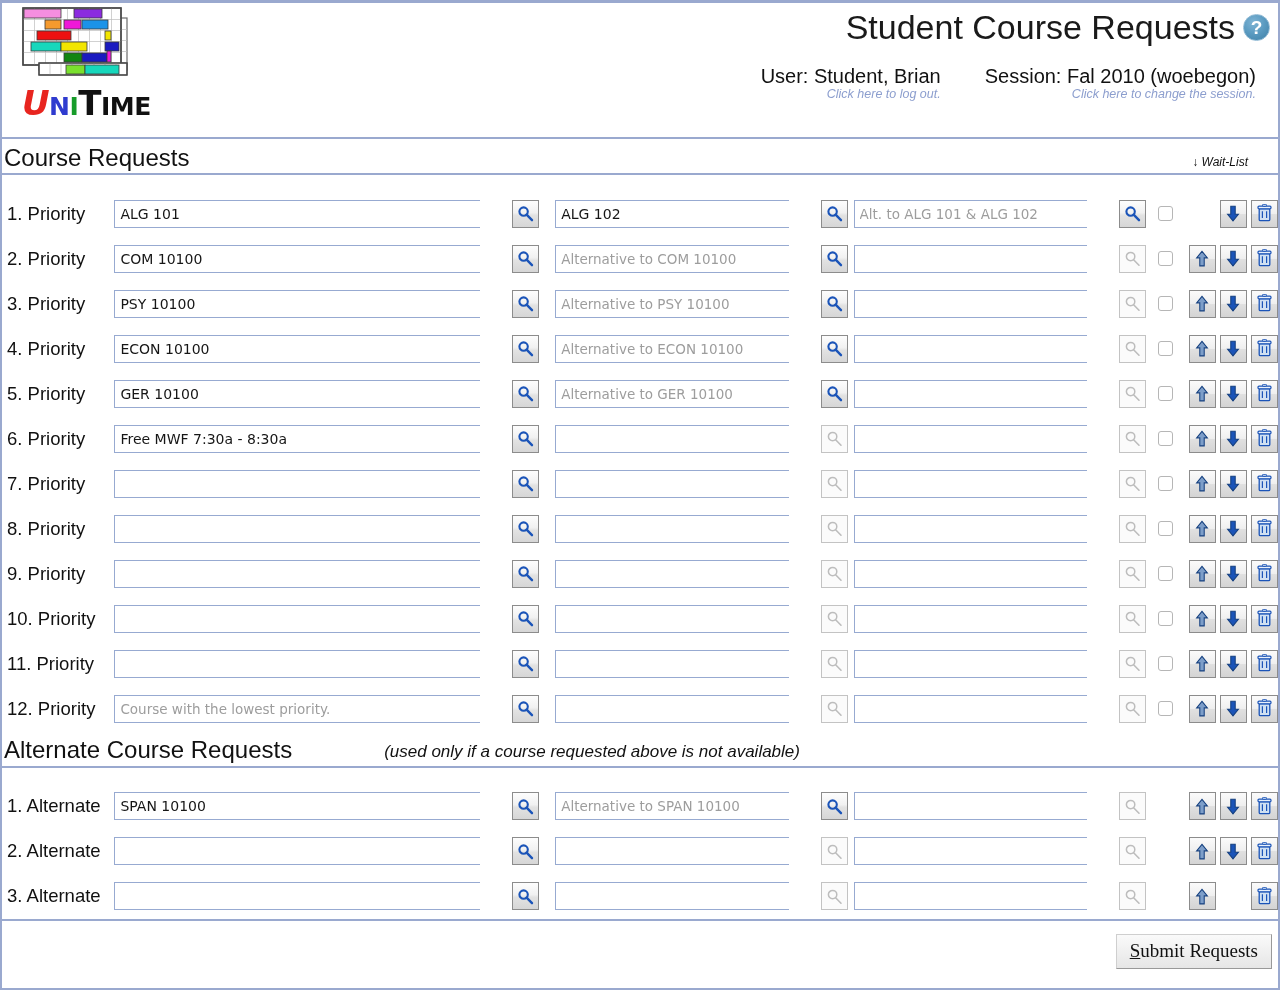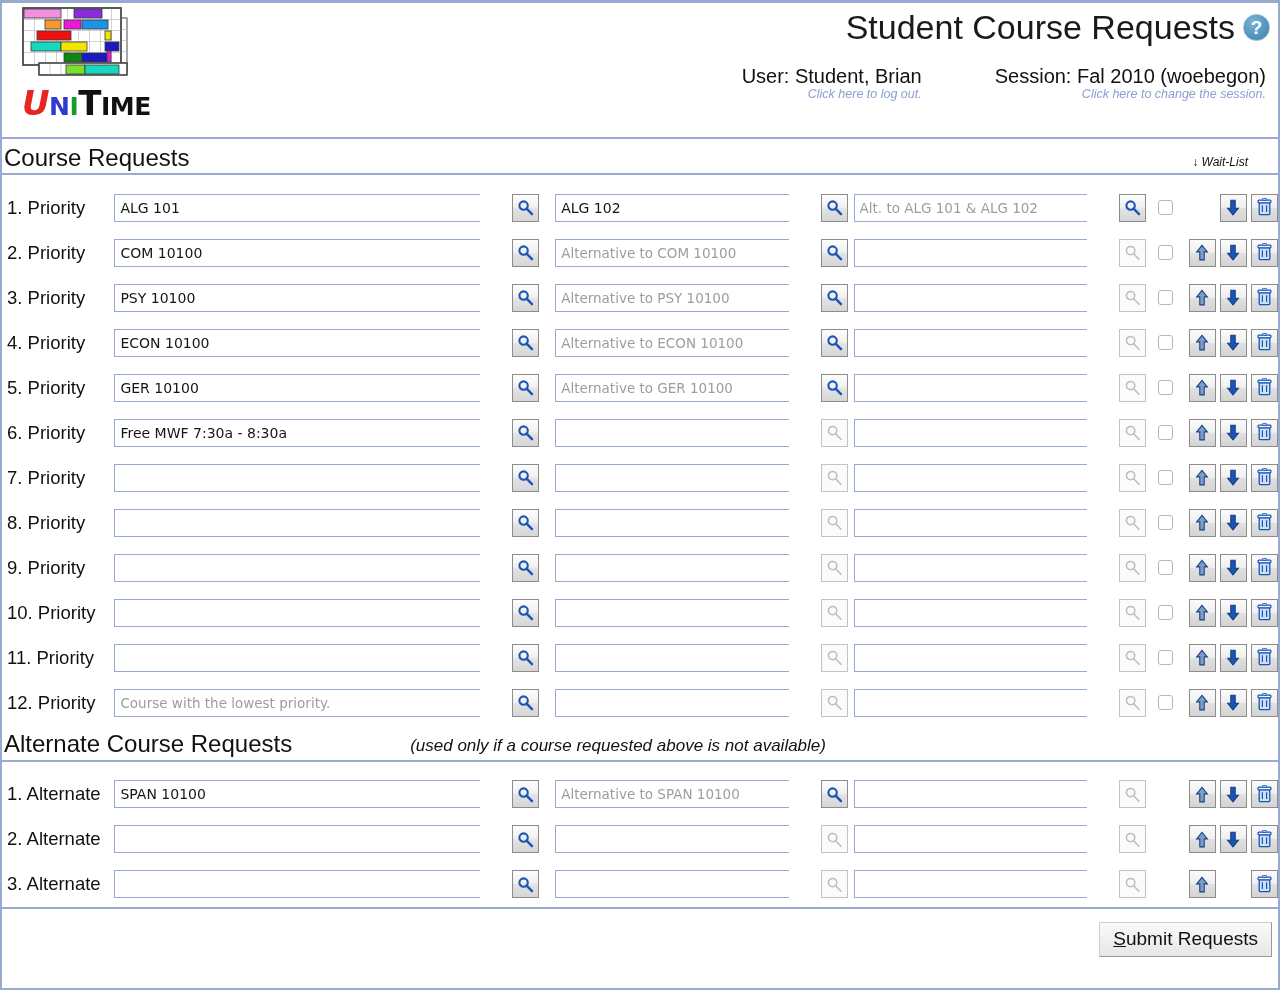--- a/index.html
+++ b/index.html
@@ -85,24 +85,24 @@
     font-weight: bold;
     line-height: 25px;
     text-align: center;
     font-family: "Liberation Sans", sans-serif;
     box-sizing: border-box;
     cursor: pointer;
   }
 
   #info-row {
     position: absolute;
-    right: 12px;
+    right: 22px;
     top: 62px;
     display: flex;
-    gap: 73px;
+    gap: 44px;
     align-items: flex-end;
   }
   .info-cell { text-align: right; }
   .info-main {
     font-size: 20px;
     color: #111;
     white-space: nowrap;
     line-height: 1.1;
   }
   .info-sub {
@@ -126,36 +126,36 @@
     font-size: 24px;
     color: #111;
     font-weight: normal;
     white-space: nowrap;
     line-height: 1.1;
   }
   .section-note {
     font-size: 17px;
     font-style: italic;
     color: #111;
-    margin-left: 118px;
+    margin-left: 92px;
     padding-bottom: 2px;
     white-space: nowrap;
   }
   .waitlist-head {
     margin-left: auto;
     font-size: 12px;
     font-style: italic;
     color: #111;
     padding-right: 30px;
     padding-bottom: 2px;
     white-space: nowrap;
   }
 
   
-  .rows { padding-top: 10px; }
+  .rows { padding-top: 16px; }
   .req-row {
     display: flex;
     align-items: center;
     height: 45px;
   }
   .pr-label {
     width: 113px;
     box-sizing: border-box;
     padding-left: 5px;
     font-size: 18.5px;
@@ -269,21 +269,21 @@
   #footer {
     border-top: 2px solid #9aa9cf;
     height: 64px;
     display: flex;
     align-items: center;
     justify-content: flex-end;
     padding-right: 6px;
     box-sizing: border-box;
   }
   #submit-btn {
-    font-family: Liberation Sans, sans-serif;
+    font-family: Liberation Serif, serif;
     font-size: 19px;
     color: #111;
     padding: 6px 13px 7px 13px;
     border: 1px solid #999;
     border-top-color: #cfcfcf;
     border-left-color: #cfcfcf;
     background: linear-gradient(to bottom, #fafafa 0%, #f0f0f0 50%, #e6e6e6 100%);
     cursor: pointer;
     line-height: 1.05;
   }

